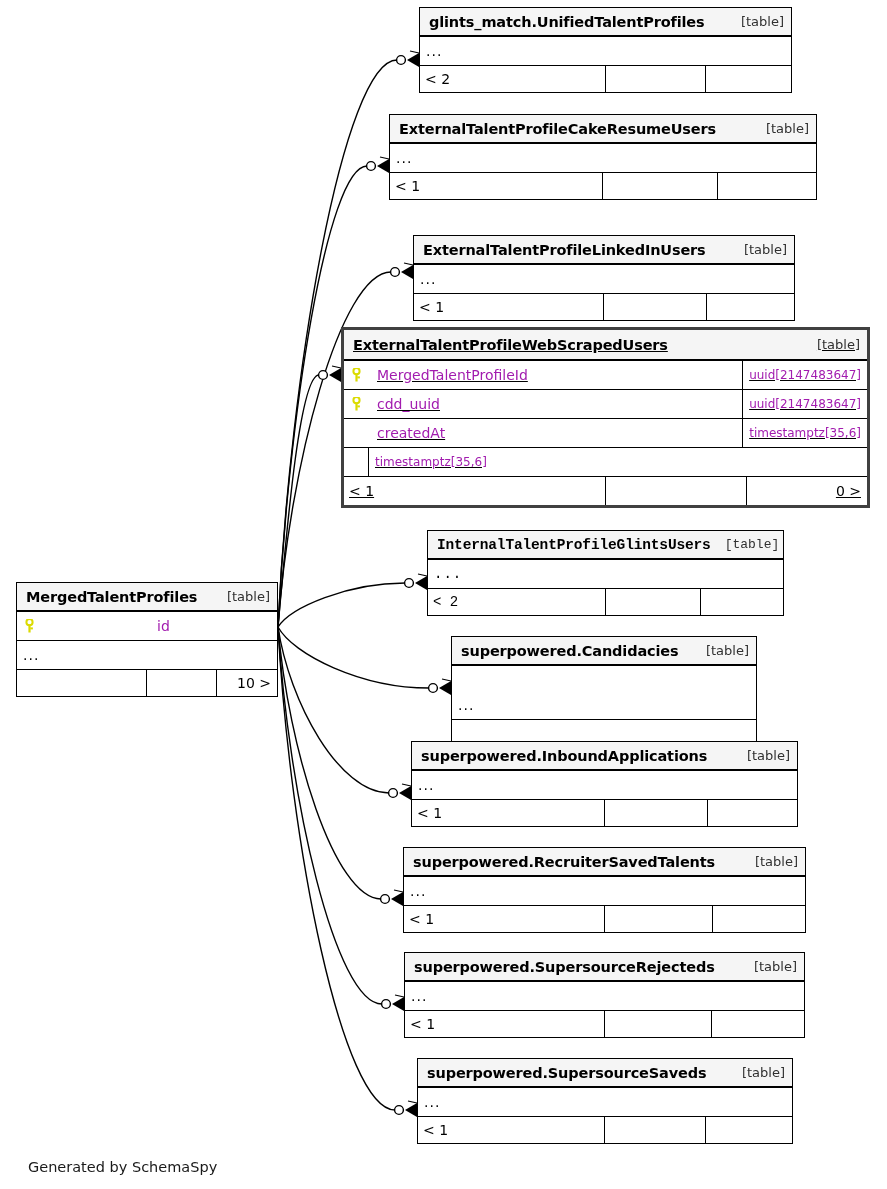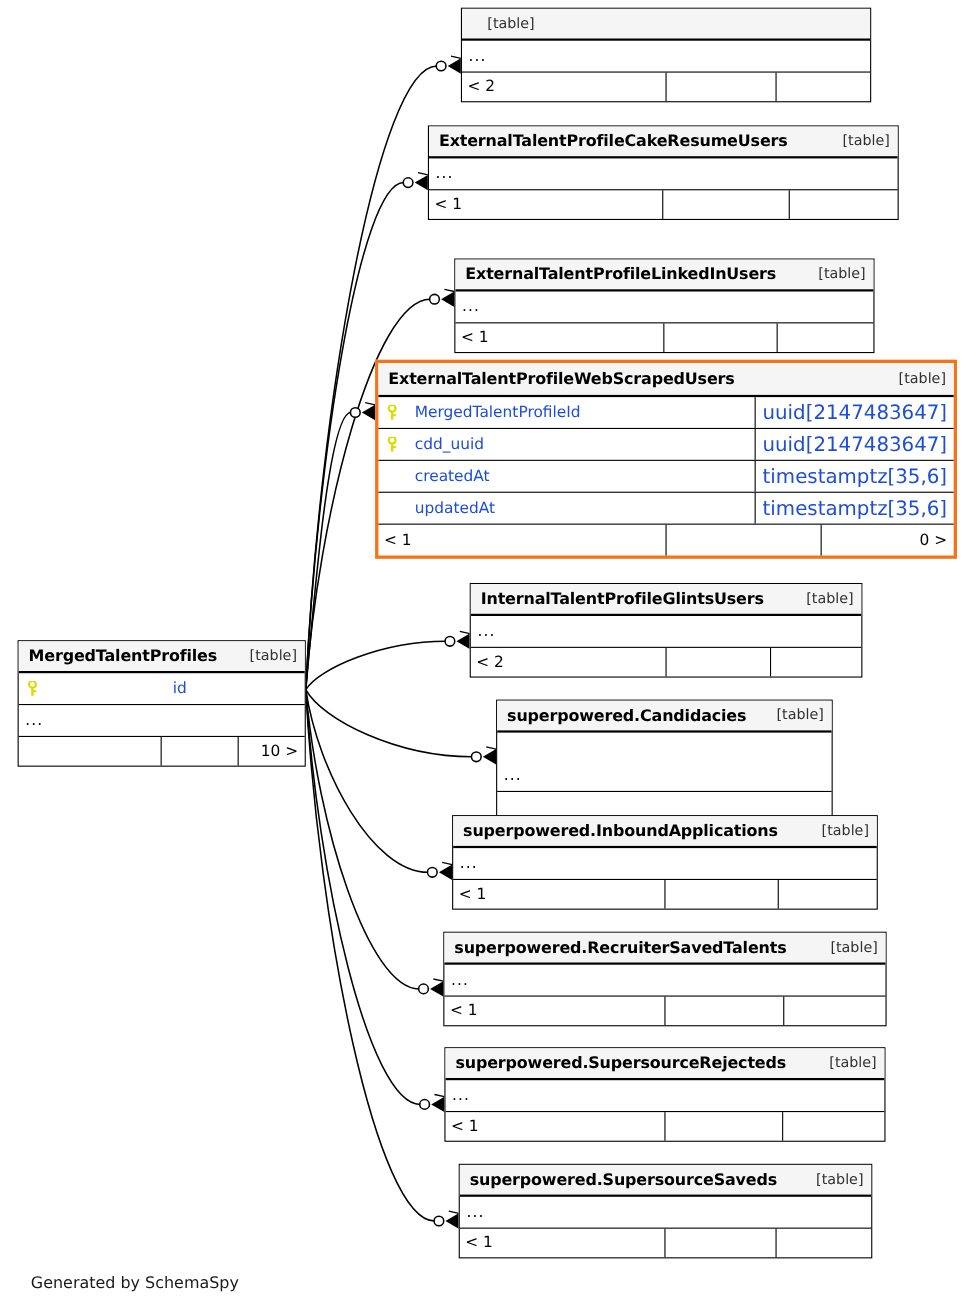--- a/index.html
+++ b/index.html
@@ -29,21 +29,22 @@
   }
   .table-node {
     position: absolute;
     background: #ffffff;
     border: 1px solid #000000;
     box-sizing: border-box;
     display: flex;
     flex-direction: column;
   }
   .table-node.highlight {
-    border: 3px solid #f97316;
+    border: 3px solid #404040;
+    text-decoration: underline;
   }
   .tbl-header {
     display: flex;
     align-items: center;
     justify-content: space-between;
     background: #f5f5f5;
     border-bottom: 2px solid #000000;
     padding: 0 7px 0 9px;
     height: 29px;
     box-sizing: border-box;
@@ -61,21 +62,21 @@
     color: #303030;
     padding-left: 14px;
   }
   .tbl-row {
     display: flex;
     align-items: center;
     height: 29px;
     box-sizing: border-box;
     border-bottom: 1px solid #000000;
     font-size: 14px;
-    color: #1d4ed8;
+    color: #a21caf;
     white-space: nowrap;
   }
   .tbl-row.ellipsis {
     padding-left: 6px;
     letter-spacing: 1px;
     color: #000;
   }
   .col-key {
     width: 24px;
     flex: 0 0 24px;
@@ -88,21 +89,21 @@
     padding-left: 9px;
     overflow: hidden;
   }
   .col-type {
     flex: 0 0 auto;
     border-left: 1px solid #000000;
     padding: 0 6px 0 6px;
     height: 100%;
     display: flex;
     align-items: center;
-    font-size: 18px;
+    font-size: 12px;
   }
   .tbl-footer {
     display: flex;
     height: 26px;
     box-sizing: border-box;
     font-size: 14px;
   }
   .highlight .tbl-footer { height: 28px; }
   .foot-cell {
     display: flex;
@@ -194,20 +195,21 @@
       <g>
         <path d="M 278 627 C 289.7 844.35, 342.35 1110, 395 1110" fill="none" stroke="#000000" stroke-width="1.4"></path>
         <circle cx="399" cy="1110" r="4.4" fill="#ffffff" stroke="#000000" stroke-width="1.4"></circle>
         <path d="M 417 1103 L 417 1117 L 405 1110 Z" fill="#000000"></path>
         <path d="M 417 1103 L 408 1101" stroke="#000000" stroke-width="1.2" fill="none"></path>
       </g>
     </svg>
   <div id="tables-layer">
       <div class="table-node" style="left: 419px; top: 7px; width: 373px;">
         <div class="tbl-header">
+          <span class="tbl-title">glints_match.UnifiedTalentProfiles</span>
           <span class="tbl-tag">[table]</span>
         </div>
         <div class="tbl-row ellipsis">
           <span>...</span>
         </div>
         <div class="tbl-footer">
           <div class="foot-cell foot-left">&lt; 2</div>
           <div class="foot-cell foot-mid"></div>
           <div class="foot-cell foot-right"></div>
         </div>
@@ -267,30 +269,29 @@
           <span class="col-name">cdd_uuid</span>
           <span class="col-type">uuid[2147483647]</span>
         </div>
         <div class="tbl-row">
           <span class="col-key"></span>
           <span class="col-name">createdAt</span>
           <span class="col-type">timestamptz[35,6]</span>
         </div>
         <div class="tbl-row">
           <span class="col-key"></span>
-          <span class="col-name">updatedAt</span>
           <span class="col-type">timestamptz[35,6]</span>
         </div>
         <div class="tbl-footer">
           <div class="foot-cell foot-left">&lt; 1</div>
           <div class="foot-cell foot-mid"></div>
           <div class="foot-cell foot-right">0 &gt;</div>
         </div>
       </div>
-      <div class="table-node" style="left: 427px; top: 530px; width: 357px;">
+      <div class="table-node" style="left: 427px; top: 530px; width: 357px; font-family: Liberation Mono, monospace;">
         <div class="tbl-header">
           <span class="tbl-title">InternalTalentProfileGlintsUsers</span>
           <span class="tbl-tag">[table]</span>
         </div>
         <div class="tbl-row ellipsis">
           <span>...</span>
         </div>
         <div class="tbl-footer">
           <div class="foot-cell foot-left">&lt; 2</div>
           <div class="foot-cell foot-mid"></div>

